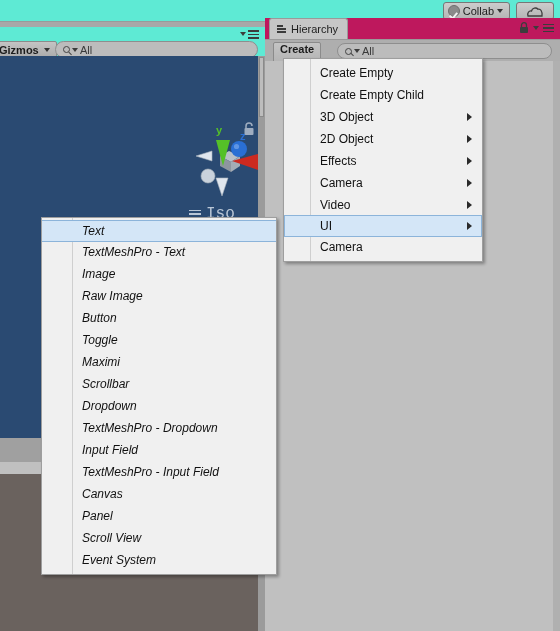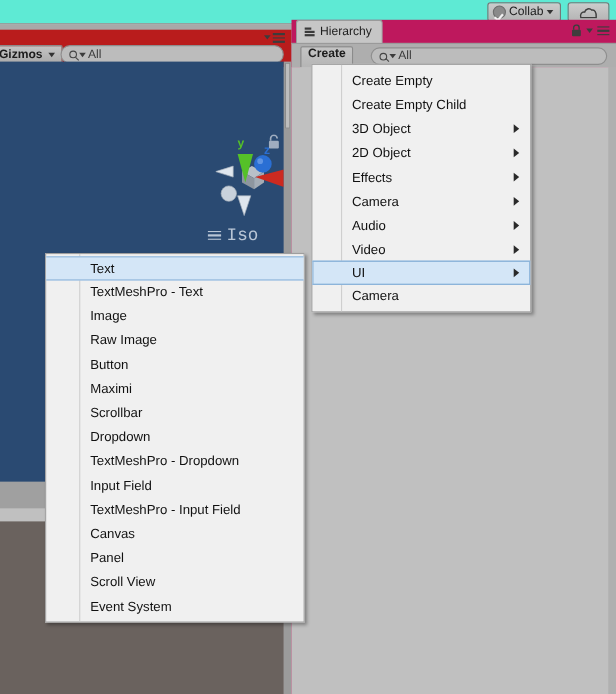--- a/index.html
+++ b/index.html
@@ -48,21 +48,21 @@
     display: flex; align-items: center; justify-content: center;
   }
 
   
   .scene-panel {
     position: absolute; left: 0; top: 22px; width: 265px; height: 440px;
     background: #a8a8a8;
   }
   .scene-toolbar {
     position: absolute; left: 0; top: 5px; width: 265px; height: 34px;
-    background: #b91c1c;
+    background: #5eead4;
   }
   .panel-menu-icon {
     position: absolute; right: 6px; top: 3px;
     display: flex; align-items: center; gap: 2px;
   }
   .mini-tri {
     width: 0; height: 0;
     border-left: 3px solid transparent; border-right: 3px solid transparent;
     border-top: 4px solid #3c3c3c;
   }
@@ -196,21 +196,21 @@
     box-shadow: 2px 2px 3px rgba(0,0,0,.33);
     padding: 3px 0;
     z-index: 50;
   }
   .menu::before {
     content: ""; position: absolute; top: 0; bottom: 0;
     border-left: 1px solid #cfcfcf;
   }
   .menu-create { left: 283px; top: 58px; width: 200px; }
   .menu-create::before { left: 26px; }
-  .menu-ui { left: 41px; top: 230px; width: 236px; }
+  .menu-ui { left: 41px; top: 217px; width: 236px; font-style: italic; }
   .menu-ui::before { left: 30px; }
 
   .mi {
     position: relative; height: 22px;
     display: flex; align-items: center;
     font-size: 12px; color: #111;
     padding-left: 36px; padding-right: 8px;
     white-space: nowrap;
   }
   .menu-ui .mi { padding-left: 40px; }
@@ -379,24 +379,20 @@
       </div>
       <div class="mi">
         <span>Effects</span>
         <span class="arrow"></span>
       </div>
       <div class="mi">
         <span>Camera</span>
         <span class="arrow"></span>
       </div>
       <div class="mi">
-        <span>Audio</span>
-        <span class="arrow"></span>
-      </div>
-      <div class="mi">
         <span>Video</span>
         <span class="arrow"></span>
       </div>
       <div class="mi sel">
         <span>UI</span>
         <span class="arrow"></span>
       </div>
       <div class="mi">
         <span>Camera</span>
       </div>
@@ -412,20 +408,23 @@
       <div class="mi">
         <span>Image</span>
       </div>
       <div class="mi">
         <span>Raw Image</span>
       </div>
       <div class="mi">
         <span>Button</span>
       </div>
       <div class="mi">
+        <span>Toggle</span>
+      </div>
+      <div class="mi">
         <span>Maximi</span>
       </div>
       <div class="mi">
         <span>Scrollbar</span>
       </div>
       <div class="mi">
         <span>Dropdown</span>
       </div>
       <div class="mi">
         <span>TextMeshPro - Dropdown</span>

